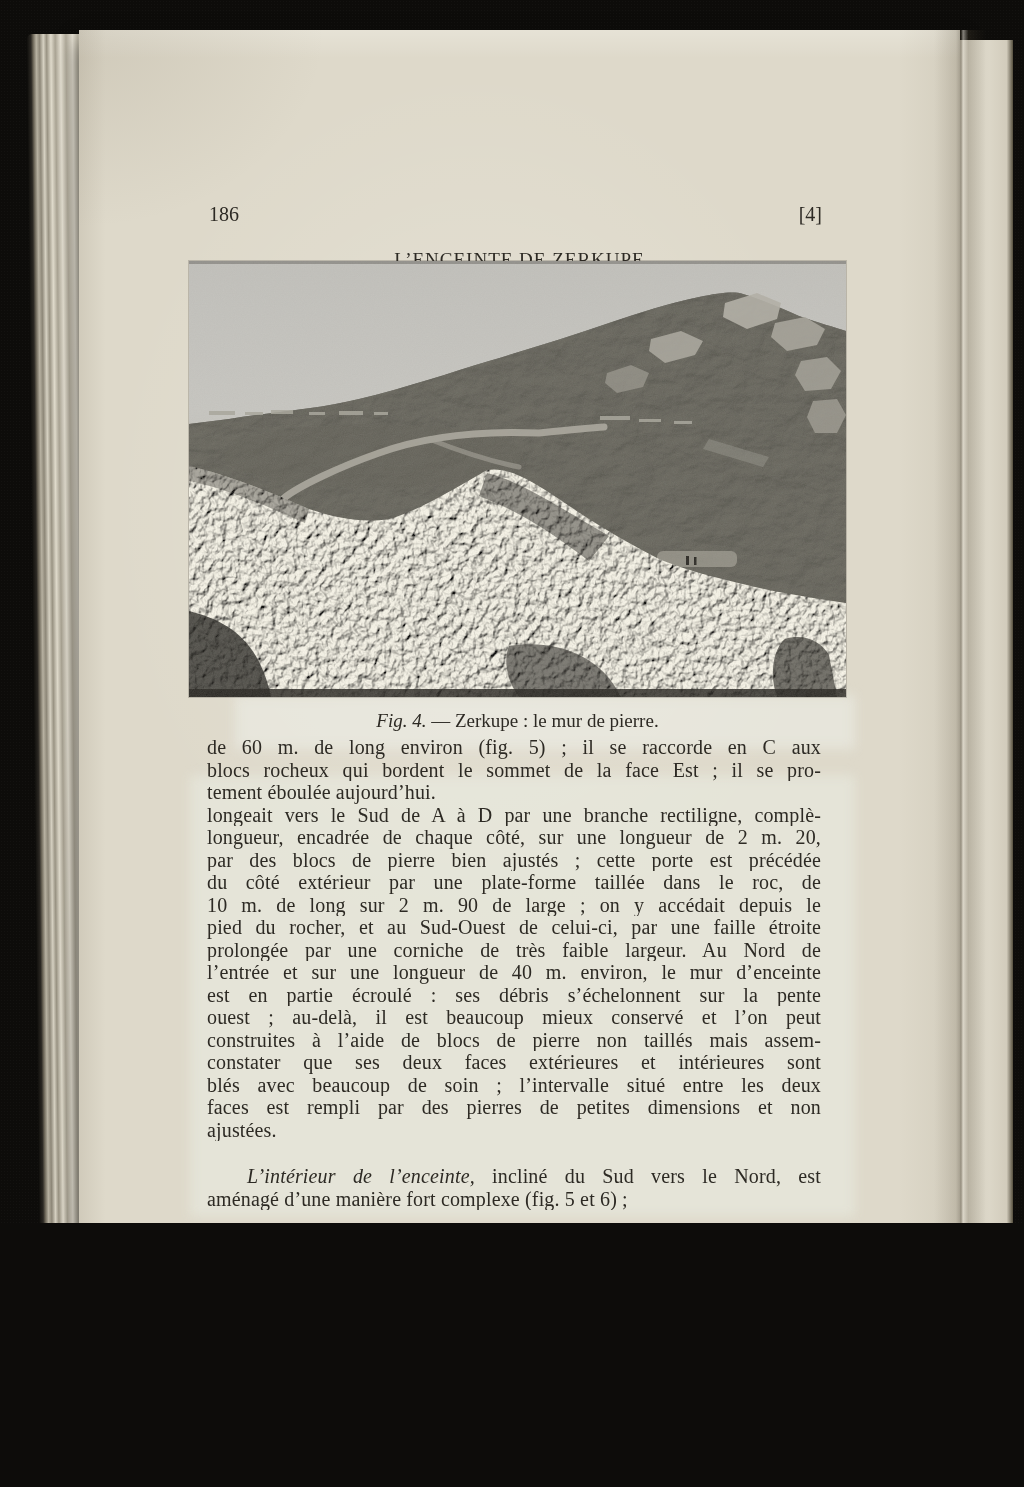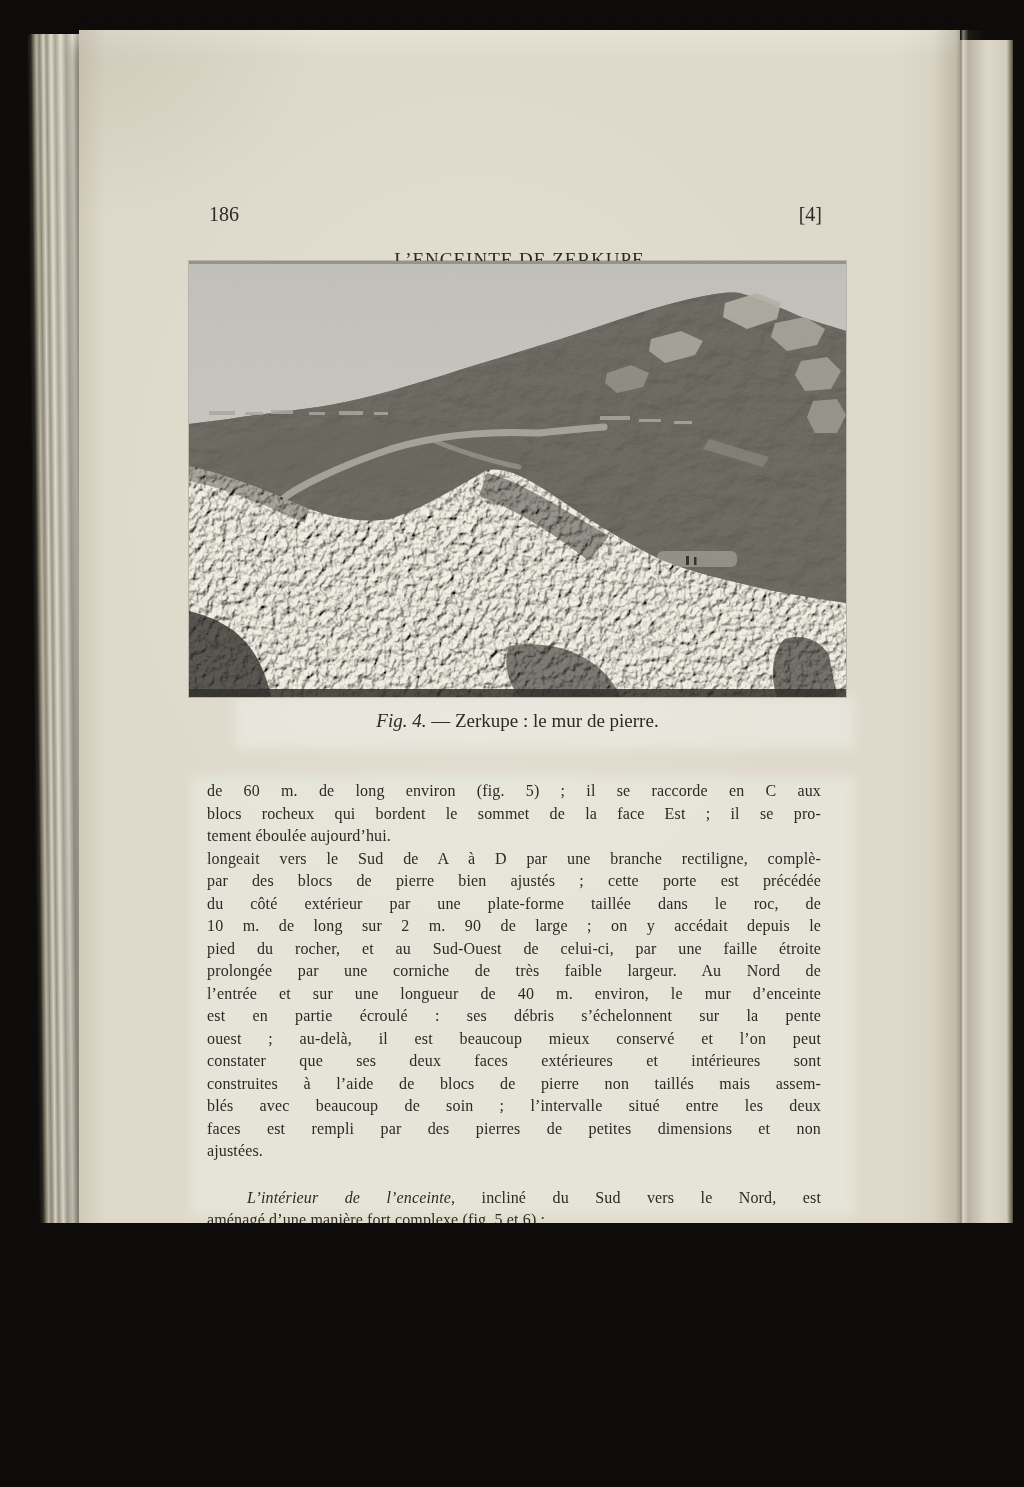--- a/index.html
+++ b/index.html
@@ -47,21 +47,21 @@
   
   .pgnum{left:209px;top:203px;font-size:20px;}
   .runtitle{left:79px;top:204px;width:881px;text-align:center;font-size:19px;letter-spacing:1px;margin-top:45px;}
   .sectref{left:700px;top:203px;width:122px;text-align:right;font-size:20px;}
 
   
   .photo{left:189px;top:261px;width:657px;height:436px;overflow:hidden;outline:1px solid rgba(45,42,36,0.2);}
   .caption{left:189px;top:710px;width:657px;text-align:center;font-size:19px;}
 
   
-  .body-text{left:207px;top:780px;width:614px;font-size:16px;line-height:22.5px;letter-spacing:0.15px;}
+  .body-text{left:207px;top:736px;width:614px;font-size:20px;line-height:22.5px;letter-spacing:0.15px;}
   .line{text-align:justify;text-align-last:justify;height:22.5px;overflow:hidden;white-space:nowrap;}
   .para .line.last{text-align-last:left;}
   .para.indent .line.first{text-indent:40px;}
   .para.spaced{margin-top:24px;}
   i{font-style:italic;}
 </style>
 </head>
 <body>
 
 <div class="scene">
@@ -174,30 +174,31 @@
   <div class="abs caption"><i>Fig. 4.</i> — Zerkupe : le mur de pierre.</div>
 
   <div class="abs body-text">
       <div class="para">
         <div class="line first">de 60 m. de long environ (fig. 5) ; il se raccorde en C aux</div>
         <div class="line">blocs rocheux qui bordent le sommet de la face Est ; il se pro-</div>
         <div class="line last">tement éboulée aujourd’hui.</div>
         <div class="line">longeait vers le Sud de A à D par une branche rectiligne, complè-</div>
       </div>
       <div class="para indent">
+        <div class="line">longueur, encadrée de chaque côté, sur une longueur de 2 m. 20,</div>
         <div class="line">par des blocs de pierre bien ajustés ; cette porte est précédée</div>
         <div class="line">du côté extérieur par une plate-forme taillée dans le roc, de</div>
         <div class="line">10 m. de long sur 2 m. 90 de large ; on y accédait depuis le</div>
         <div class="line">pied du rocher, et au Sud-Ouest de celui-ci, par une faille étroite</div>
         <div class="line">prolongée par une corniche de très faible largeur. Au Nord de</div>
         <div class="line">l’entrée et sur une longueur de 40 m. environ, le mur d’enceinte</div>
         <div class="line">est en partie écroulé : ses débris s’échelonnent sur la pente</div>
         <div class="line">ouest ; au-delà, il est beaucoup mieux conservé et l’on peut</div>
+        <div class="line">construites à l’aide de blocs de pierre non taillés mais assem-</div>
         <div class="line">constater que ses deux faces extérieures et intérieures sont</div>
-        <div class="line">construites à l’aide de blocs de pierre non taillés mais assem-</div>
         <div class="line">blés avec beaucoup de soin ; l’intervalle situé entre les deux</div>
         <div class="line">faces est rempli par des pierres de petites dimensions et non</div>
         <div class="line last">ajustées.</div>
       </div>
       <div class="para indent spaced">
         <div class="line first"><i>L’intérieur de l’enceinte,</i> incliné du Sud vers le Nord, est</div>
         <div class="line last">aménagé d’une manière fort complexe (fig. 5 et 6) ;</div>
       </div>
     </div>
 

